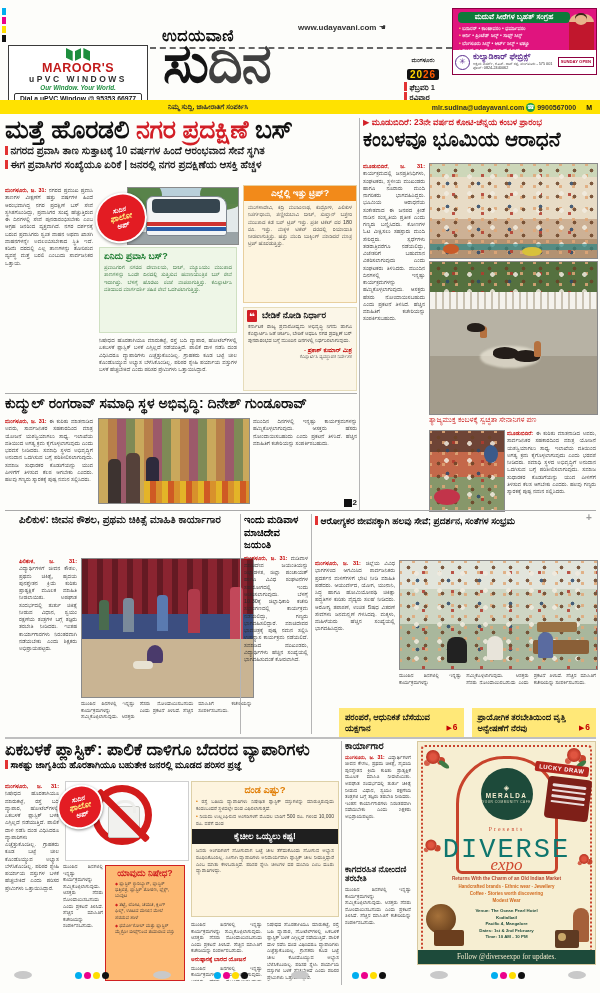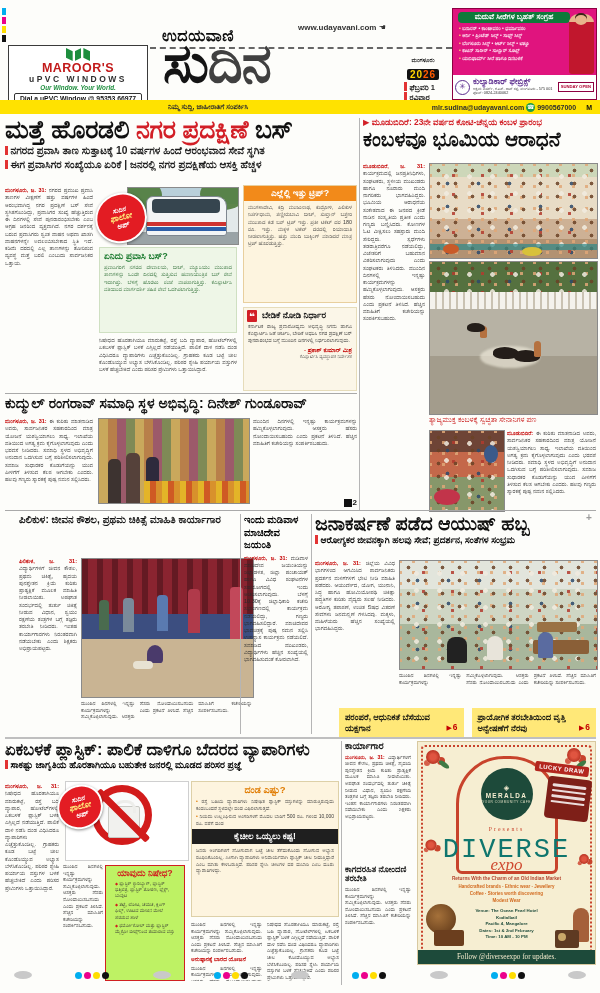--- a/index.html
+++ b/index.html
@@ -27,21 +27,21 @@
   .dashline{left:150px;top:47px;width:302px;border-top:2px dashed #666}
   .site{left:298px;top:23px;font-size:8px;font-weight:bold;color:#333}
   .brand-sm{left:162px;top:27px;font-size:16px;font-weight:bold;color:#0d0d0d;letter-spacing:.5px}
   .brand-big{left:163px;top:36px;font-size:54px;font-weight:900;line-height:1;letter-spacing:-1px}
   .brand-big .k{color:#141414}.brand-big .r{color:#404040}
   .edition{left:396px;top:57px;width:54px;text-align:center}
   .ed-city{font-size:5.8px;font-weight:bold;color:#222}
   .ed-year{display:inline-block;background:#111;border-radius:2px;padding:0 3px;font-size:10px;font-weight:bold;letter-spacing:1px}
   .ed-year .y1{color:#ffd400}.ed-year .y2{color:#ff5a00}
   .ed-line{font-size:7.5px;font-weight:bold;color:#1c1c1c;line-height:1.25;text-align:left;padding-left:8px}
-  .ad-saree{left:452px;top:8px;width:145px;height:92px;background:#e0147e;border:1px solid #8d0040;box-sizing:border-box;overflow:hidden}
+  .ad-saree{left:452px;top:8px;width:145px;height:67px;background:#e0147e;border:1px solid #8d0040;box-sizing:border-box;overflow:hidden}
   .s-title{margin:3px 26px 2px 5px;background:#0e7a3a;border-radius:4px;color:#fff;font-size:7.5px;font-weight:bold;text-align:center;line-height:1.15;padding:1px 2px}
   .s-items{margin:1px 30px 0 6px}
   .s-item{font-size:5px;font-weight:bold;color:#ffeef8;line-height:1.5;white-space:nowrap;overflow:hidden}
   .s-item::before{content:"• ";color:#ffe06a}
   .s-woman{position:absolute;right:2px;top:5px;width:25px;height:60px;background:linear-gradient(180deg,#e8b48c 0 14%,#c1172d 14% 100%);border-radius:9px 9px 3px 3px}
   .s-woman::before{content:"";position:absolute;left:6px;top:1px;width:12px;height:10px;border-radius:50%;background:#e8b48c;box-shadow:0 -2px 0 #3a2417}
   .s-strip{position:absolute;left:0;bottom:0;width:100%;height:24px;background:#fff;display:flex;align-items:center;gap:3px;padding:0 2px;box-sizing:border-box}
   .s-logo{width:13px;height:13px;border-radius:50%;border:1.5px solid #5b2d8e;color:#5b2d8e;font-size:8px;line-height:12px;text-align:center;font-weight:bold;flex:0 0 auto}
   .s-store{font-size:8.2px;font-weight:bold;color:#5b2d8e;line-height:1}
   .s-addr{font-size:3.8px;color:#333;line-height:1.2}
@@ -136,21 +136,21 @@
   .teaser .tx{flex:1}
   .teaser .pg{color:#c40000;font-weight:900;white-space:nowrap}
   .teaser .pg::before{content:"▶";font-size:7px;margin-right:1px}
 
   .npg{position:absolute;background:#fff;border:1px solid #cfcfcf}
   .ring{position:absolute;left:26px;top:3px;width:60px;height:60px;border:7px solid #d21b1b;border-radius:50%;background:#fafafa;box-sizing:border-box}
   .bag{position:absolute;left:42px;top:24px;width:30px;height:30px;background:#f1f1ee;border:1px solid #c9c9c4;border-radius:2px}
   .bag::before{content:"";position:absolute;left:5px;top:-7px;width:16px;height:10px;border:3.5px solid #ededea;border-bottom:none;border-radius:9px 9px 0 0}
   .slash{position:absolute;left:22px;top:30px;width:70px;height:7px;background:#d21b1b;transform:rotate(45deg);border-radius:2px}
 
-  .box-ban{position:absolute;background:#bef264;border:1.6px solid #d02020;box-sizing:border-box;padding:3px 9px}
+  .box-ban{position:absolute;background:#fdba74;border:1.6px solid #d02020;box-sizing:border-box;padding:3px 9px}
   .ban-title{font-size:8.8px;font-weight:800;color:#d02020;text-align:center;line-height:1.1;margin-bottom:2px}
   .ban-item{font-size:4.9px;line-height:1.3;color:#333;text-align:left;margin-bottom:2px}
   .ban-item::before{content:"◆ ";color:#d02020;font-size:4px}
   .box-fine{position:absolute;background:#fdf4df;border:1px solid #ddd0a8;box-sizing:border-box}
   .fine-title{font-size:9.5px;font-weight:800;color:#e07b00;text-align:center;padding:2px 0 1px}
   .fine-item{font-size:5px;line-height:1.3;color:#3a3a3a;text-align:justify;padding:1px 4px}
   .fine-item::before{content:"• ";color:#e07b00;font-weight:bold}
   .carry-bar{background:#1f1f1f;color:#fff;font-size:8.6px;font-weight:800;text-align:center;padding:2px 0;margin-top:2px}
   .carry-body{font-size:5px;line-height:1.35;color:#3a3a3a;text-align:justify;padding:3px 4px}
   .subhead-red{font-size:5.8px;font-weight:bold;color:#c40000;margin:2px 0 1px}
@@ -382,21 +382,20 @@
   <div class="story" style="left:244px;top:514px;width:64px;height:220px">
     <div class="jy-h">ಇಂದು ಮಡಿವಾಳ ಮಾಚಿದೇವ ಜಯಂತಿ</div>
     <div class="body-txt" style="height:186px;margin-top:3px">
       <span class="dl">ಮಂಗಳೂರು, ಜ. 31:</span> <span>ಮಡಿವಾಳ ಮಾಚಿದೇವ ಜಯಂತಿಯನ್ನು ಜಿಲ್ಲಾಡಳಿತ, ಜಿಲ್ಲಾ ಪಂಚಾಯತ್ ಹಾಗೂ ವಿವಿಧ ಸಂಘಟನೆಗಳ ಸಹಯೋಗದಲ್ಲಿ ಇಂದು ಆಚರಿಸಲಾಗುವುದು. ಬೆಳಗ್ಗೆ 10.30ಕ್ಕೆ ಜಿಲ್ಲಾಧಿಕಾರಿ ಕಚೇರಿ ಸಭಾಂಗಣದಲ್ಲಿ ಕಾರ್ಯಕ್ರಮ ನಡೆಯಲಿದ್ದು, ಗಣ್ಯರು ಭಾಗವಹಿಸಲಿದ್ದಾರೆ. ಮಾಚಿದೇವರ ಭಾವಚಿತ್ರಕ್ಕೆ ಪುಷ್ಪ ನಮನ ಸಲ್ಲಿಸಿ ಉಪನ್ಯಾಸ ಕಾರ್ಯಕ್ರಮ ನಡೆಯಲಿದೆ. ಸಮಾಜದ ಮುಖಂಡರು, ವಿದ್ಯಾರ್ಥಿಗಳು ಹೆಚ್ಚಿನ ಸಂಖ್ಯೆಯಲ್ಲಿ ಭಾಗವಹಿಸುವಂತೆ ಕೋರಲಾಗಿದೆ.</span>
     </div>
   </div>
 
   <div class="rule-v" style="left:311px;top:514px;height:220px"></div>
 
   <div class="story" style="left:315px;top:514px;width:281px;height:220px">
-    <h3 class="ay-h">ಜನಾಕರ್ಷಣೆ ಪಡೆದ ಆಯುಷ್ ಹಬ್ಬ</h3>
     <div class="ay-deck"><span class="rbar"></span><span>ಆರೋಗ್ಯಕರ ಜೀವನಕ್ಕಾಗಿ ಹಲವು ಸೇವೆ; ಪ್ರದರ್ಶನ, ಸಂತೆಗಳ ಸಂಭ್ರಮ</span></div>
     <div class="abs body-txt" style="left:0;top:46px;width:80px;height:144px">
       <span class="dl">ಮಂಗಳೂರು, ಜ. 31:</span> <span>ಜಿಲ್ಲೆಯ ವಿವಿಧ ಭಾಗಗಳಿಂದ ಆಗಮಿಸಿದ ಸಾರ್ವಜನಿಕರು ಪ್ರದರ್ಶನ ಮಳಿಗೆಗಳಿಗೆ ಭೇಟಿ ನೀಡಿ ಮಾಹಿತಿ ಪಡೆದರು. ಆಯುರ್ವೇದ, ಯೋಗ, ಯುನಾನಿ, ಸಿದ್ಧ ಹಾಗೂ ಹೋಮಿಯೋಪಥಿ ಚಿಕಿತ್ಸಾ ಪದ್ಧತಿಗಳ ಕುರಿತು ವೈದ್ಯರು ಸಲಹೆ ನೀಡಿದರು. ಆರೋಗ್ಯ ತಪಾಸಣೆ, ಉಚಿತ ಔಷಧ ವಿತರಣೆ ಸೇವೆಗಳು ಜನಮನ್ನಣೆ ಗಳಿಸಿದವು. ಮಕ್ಕಳು, ಮಹಿಳೆಯರು ಹೆಚ್ಚಿನ ಸಂಖ್ಯೆಯಲ್ಲಿ ಭಾಗವಹಿಸಿದ್ದರು.</span>
     </div>
     <div class="ph ph-ayush noise" style="left:84px;top:46px;width:197px;height:108px">
       <div class="stall" style="right:4%;bottom:14%;width:56px;height:14px"></div>
       <div class="stall" style="right:10%;bottom:34%;width:40px;height:10px;background:#9a7244"></div>
       <div class="blob" style="left:24%;bottom:6%;width:20px;height:26px;background:#222;border-radius:8px 8px 2px 2px"></div>
       <div class="blob" style="left:44%;bottom:8%;width:16px;height:24px;background:#e8e4da;border-radius:8px 8px 2px 2px"></div>
       <div class="blob" style="left:70%;bottom:10%;width:15px;height:26px;background:#5a6ba0;border-radius:8px 8px 2px 2px"></div>

